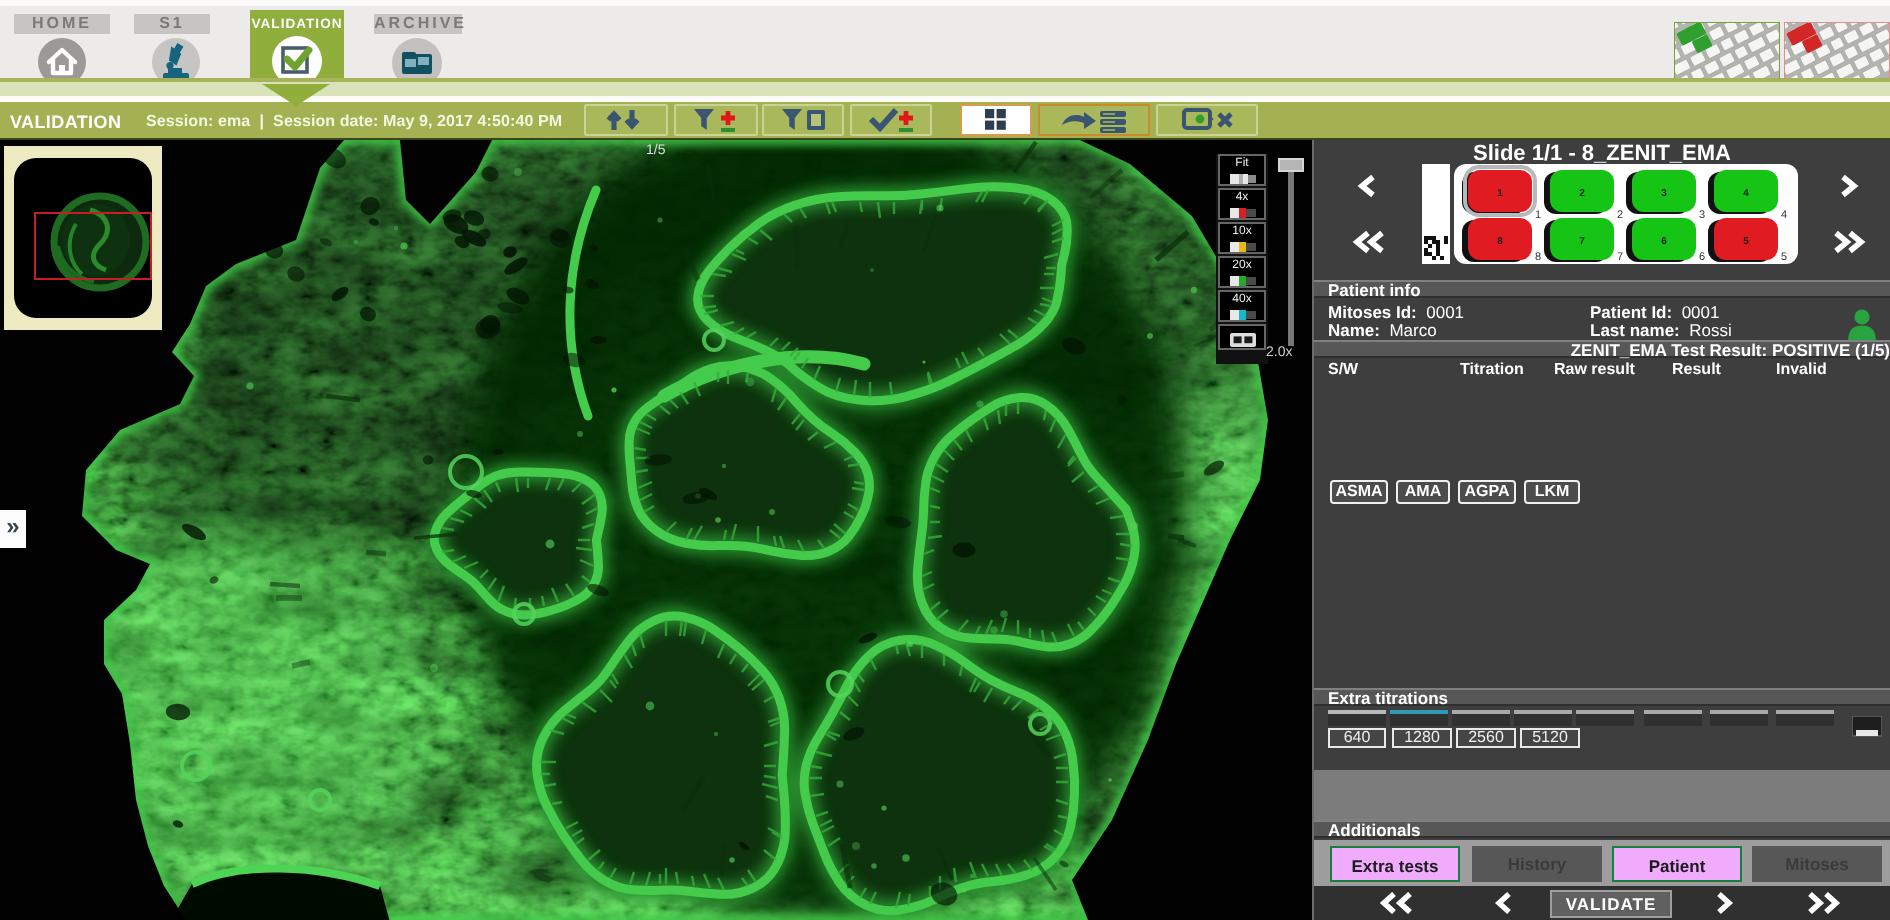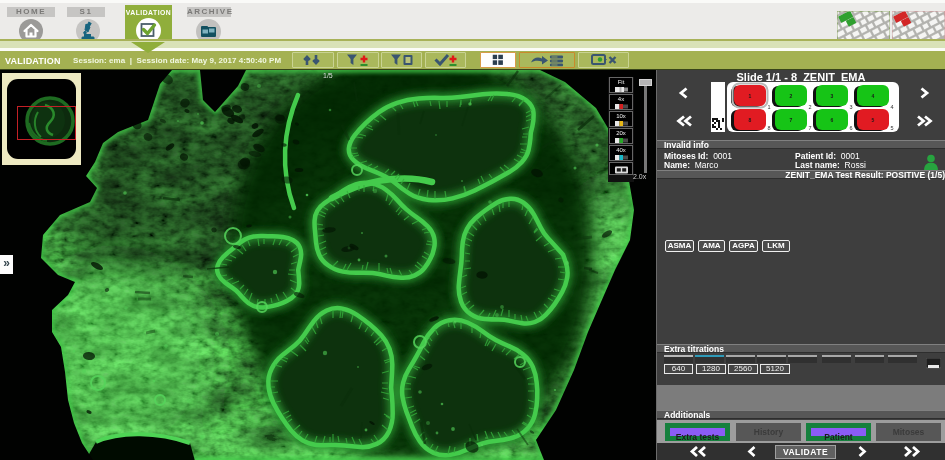--- a/index.html
+++ b/index.html
@@ -51,21 +51,21 @@
 .shead { background:#575757; border-top:1px solid #808080; border-bottom:1px solid #2e2e2e; color:#fff; font-size:8.5px; font-weight:bold; padding-left:7px; height:9px; line-height:8px; }
 .b { font-weight:bold; }
 #slidetitle { text-align:center; font-size:11px; font-weight:bold; }
 #resrow { background:linear-gradient(#ffffff,#a8a8a8); color:#111; font-size:8px; height:10px; }
 .patbtn { position:absolute; top:0; height:12px; background:#4c4c4c; border:1px solid #f0f0f0; border-radius:2px; color:#fff; font-size:8px; font-weight:bold; text-align:center; line-height:10px; }
 .titbtn { position:absolute; top:0; height:10px; background:#454545; border:1px solid #e8e8e8; color:#efefef; font-size:8px; text-align:center; line-height:8px; }
 .ttab { position:absolute; top:0; height:8px; background:#303030; border-top:2px solid #a8a8a8; }
 #notesarea { background:#7c7c7c; height:25px; }
 #addstrip { background:#9d9d9d; height:23px; }
 .addbtn { position:absolute; top:3px; width:65px; height:18px; font-size:8.5px; font-weight:bold; text-align:center; line-height:18px; }
-.addbtn.on { background:#8b5cf6; color:#1c1c1c; border:5px solid #15803d; }
+.addbtn.on { background:#f0abfc; color:#1c1c1c; border:1px solid #15803d; }
 .addbtn.off { background:#575757; color:#3b3b3b; }
 #botnav { background:#303030; height:17px; }
 #valbtn { position:absolute; left:118px; top:2px; width:61px; height:14px; background:#606060; border:1px solid #9f9f9f; color:#fff; font-size:8.5px; font-weight:bold; text-align:center; line-height:12px; letter-spacing:0.5px; }
 </style>
 </head>
 <body>
 <div id="app">
 
   <div id="topbar">
     <div class="tlbl" style="left:7px; width:48px;">HOME</div>
@@ -784,35 +784,42 @@
           <rect x="130" y="3" width="32" height="21" rx="6" fill="#16c416"></rect>
           <text x="146" y="16" font-size="5" font-weight="bold" fill="#1a1a1a" text-anchor="middle" font-family="Liberation Sans">4</text>
           <text x="163.5" y="27" font-size="5.5" fill="#333" font-family="Liberation Sans">4</text>
           <rect x="127" y="28" width="32" height="21" rx="6" fill="#111"></rect>
           <rect x="130" y="27" width="32" height="21" rx="6" fill="#e11b22"></rect>
           <text x="146" y="40" font-size="5" font-weight="bold" fill="#1a1a1a" text-anchor="middle" font-family="Liberation Sans">5</text>
           <text x="163.5" y="48" font-size="5.5" fill="#333" font-family="Liberation Sans">5</text>
         </svg>
     </div>
 
-    <div class="sec shead" style="top:70px;">Invalid info</div>
+    <div class="sec shead" style="top:70px;">Patient info</div>
     <div class="sec" style="top:81px; font-size:8.5px;">
       <span class="abs" style="left:7px;"><span class="b">Mitoses Id:</span>&nbsp; 0001</span>
       <span class="abs" style="left:138px;"><span class="b">Patient Id:</span>&nbsp; 0001</span>
     </div>
     <div class="sec" style="top:90px; font-size:8.5px;">
       <span class="abs" style="left:7px;"><span class="b">Name:</span>&nbsp; Marco</span>
       <span class="abs" style="left:138px;"><span class="b">Last name:</span>&nbsp; Rossi</span>
     </div>
     <svg class="abs" style="left:266px;top:84px;" width="16" height="17">
         <circle cx="8" cy="4.5" r="3.8" fill="#27a33f"></circle>
         <path d="M1,17 C1,10.5 4,8.8 8,8.8 C12,8.8 15,10.5 15,17 Z" fill="#27a33f"></path>
       </svg>
 
     <div class="sec shead" style="top:100px;text-align:right;">ZENIT_EMA Test Result: POSITIVE (1/5)</div>
+    <div class="sec" style="top:110px; height:8px; font-size:8px; font-weight:bold;">
+      <span class="abs" style="left:7px;">S/W</span>
+        <span class="abs" style="left:73px;">Titration</span>
+        <span class="abs" style="left:120px;">Raw result</span>
+        <span class="abs" style="left:179px;">Result</span>
+        <span class="abs" style="left:231px;">Invalid</span>
+    </div>
 
     <div class="sec" style="top:170px; height:13px;">
       <span class="patbtn" style="left:8px; width:29px;">ASMA</span>
       <span class="patbtn" style="left:41px; width:27px;">AMA</span>
       <span class="patbtn" style="left:72px; width:29px;">AGPA</span>
       <span class="patbtn" style="left:105px; width:28px;">LKM</span>
     </div>
 
     <div class="sec shead" style="top:274px;">Extra titrations</div>
     <div class="sec" style="top:285px; height:9px;">

